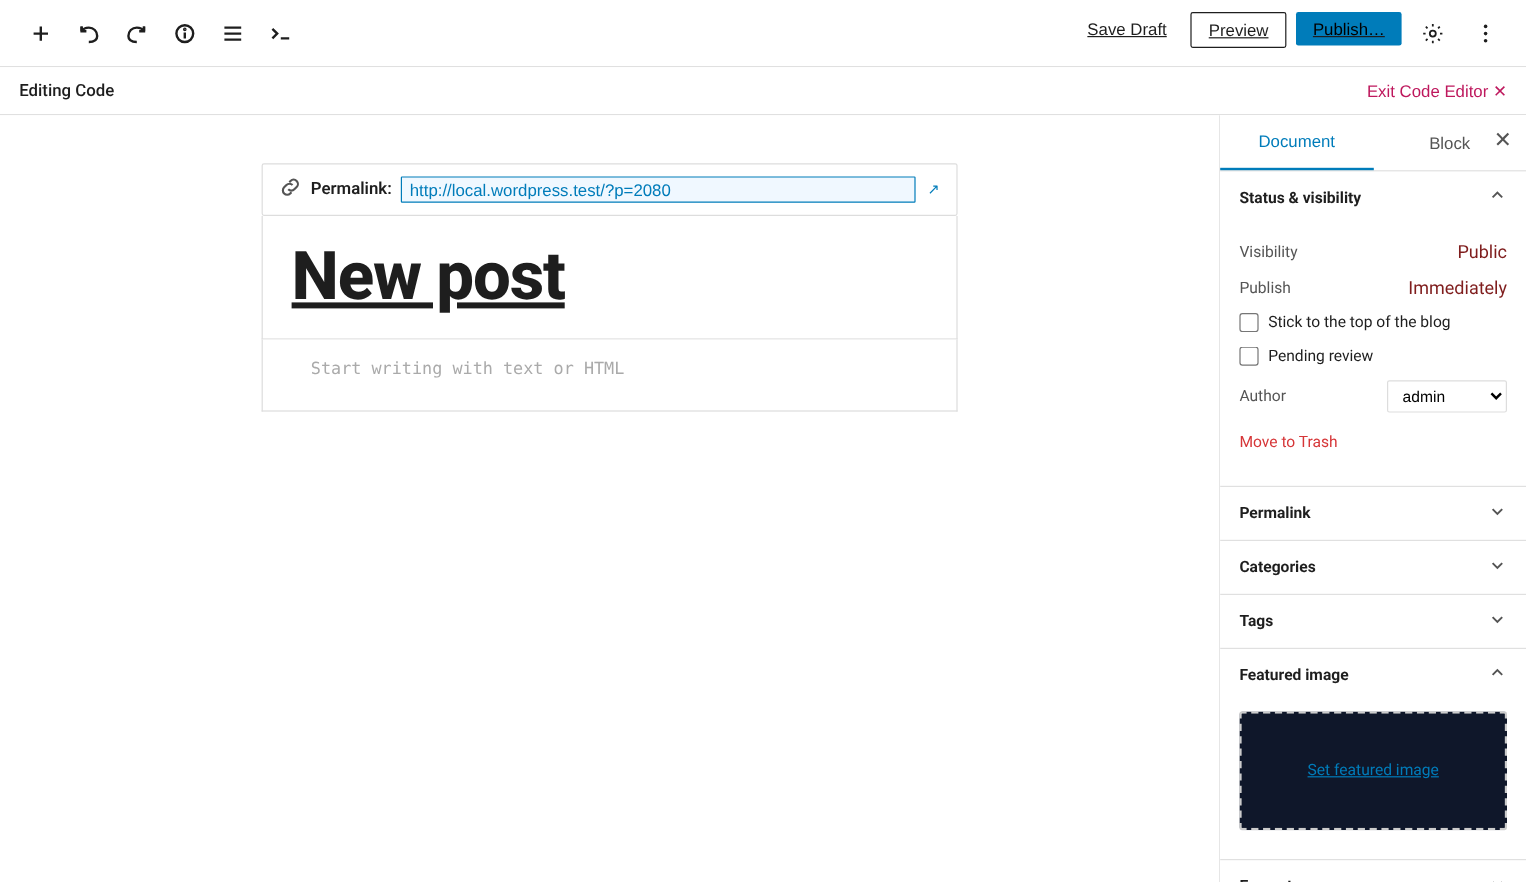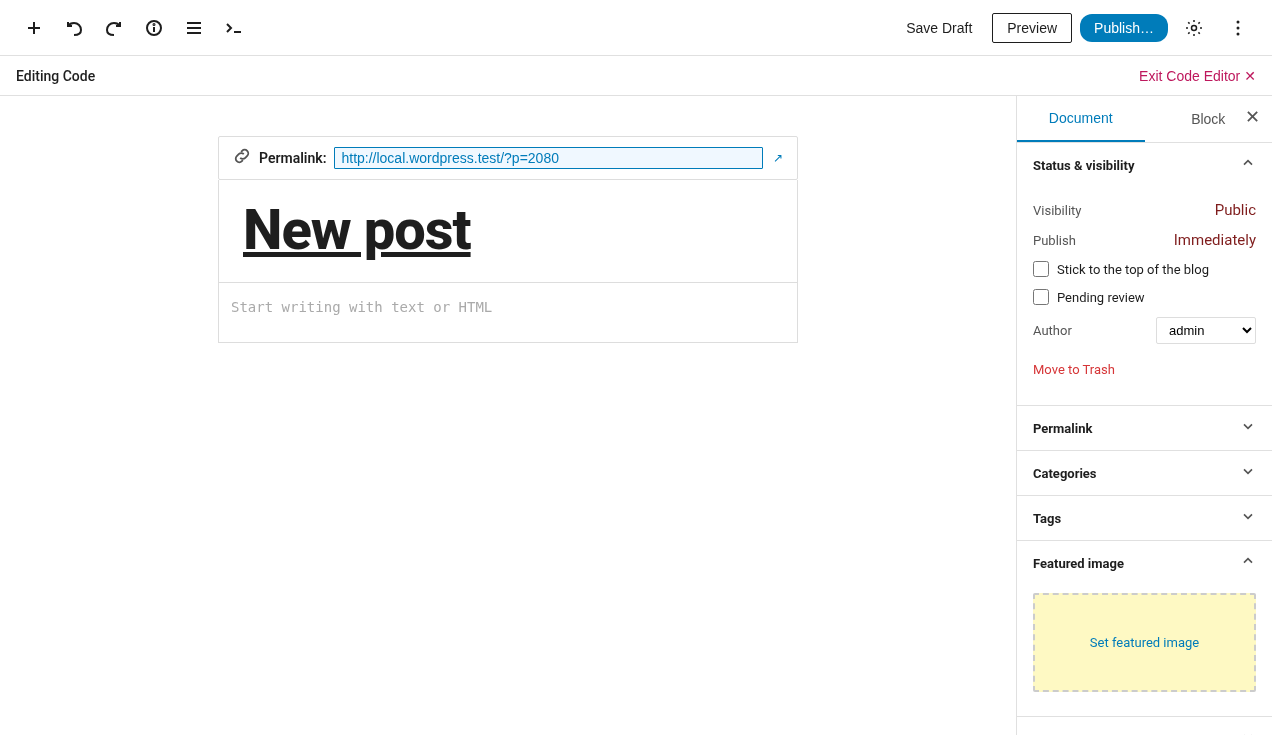--- a/index.html
+++ b/index.html
@@ -5,38 +5,38 @@
     * { box-sizing: border-box; margin: 0; padding: 0; }
     body { font-family: -apple-system, BlinkMacSystemFont, 'Segoe UI', Roboto, sans-serif; background: #fff; color: #1e1e1e; height: 735px; overflow: hidden; display: flex; flex-direction: column; }
 
     
     .toolbar {
       display: flex; align-items: center; height: 56px;
       padding: 0 16px; border-bottom: 1px solid #e0e0e0;
       background: #fff; gap: 8px;
     }
     .toolbar-left { display: flex; align-items: center; gap: 4px; }
-    .toolbar-right { display: flex; align-items: center; gap: 8px; margin-left: auto; }
+    .toolbar-right { display: flex; align-items: flex-start; gap: 8px; margin-left: auto; text-decoration: underline; }
     .toolbar-icon-btn {
       width: 36px; height: 36px; border: none; background: transparent;
       cursor: pointer; border-radius: 2px; display: flex; align-items: center;
       justify-content: center; color: #1e1e1e; font-size: 18px;
     }
     .save-draft-btn {
       background: transparent; border: none; cursor: pointer;
       font-size: 14px; color: #1e1e1e; padding: 6px 12px; border-radius: 2px;
     }
     .preview-btn {
       background: #fff; border: 1px solid #1e1e1e; cursor: pointer;
       font-size: 14px; color: #1e1e1e; padding: 6px 14px; border-radius: 2px;
       font-weight: 500;
     }
     .publish-btn {
       background: #007cba; border: none; cursor: pointer;
-      font-size: 14px; color: #ffffff; padding: 6px 14px; border-radius: 12px;
+      font-size: 14px; color: #000000; padding: 6px 14px; border-radius: 2px;
       font-weight: 500;
     }
     .gear-btn {
       width: 36px; height: 36px; border: none; background: transparent;
       cursor: pointer; border-radius: 2px; display: flex; align-items: center;
       justify-content: center; color: #1e1e1e;
     }
     .more-btn {
       width: 36px; height: 36px; border: none; background: transparent;
       cursor: pointer; border-radius: 2px; display: flex; align-items: center;
@@ -83,21 +83,21 @@
       border: 1px solid #ddd; border-top: none; padding: 20px 24px;
       background: #fff;
       text-decoration: underline;
     }
     .post-title {
       font-size: 56px; font-weight: 800; color: #1e1e1e;
       line-height: 1.1; letter-spacing: -1px;
     }
 
     .content-block {
-      border: 1px solid #ddd; border-top: none; padding: 14px 12px;
+      border: 1px solid #ddd; border-top: none; padding: 14px 40px;
       background: #fff; min-height: 60px;
     }
     .content-placeholder {
       font-size: 14px; color: #aaa; font-family: monospace;
     }
 
     
     .sidebar {
       width: 256px; border-left: 1px solid #e0e0e0;
       background: #fff; display: flex; flex-direction: column;
@@ -159,21 +159,21 @@
     .move-to-trash {
       color: #d63638; font-size: 13px; text-decoration: none;
       display: inline-block; padding: 6px 0;
     }
 
     
     .featured-image-placeholder {
       border: 2px dashed #ccc; border-radius: 2px;
       padding: 40px 20px; text-align: center;
       cursor: pointer; color: #007cba; font-size: 13px;
-      background: #fef9c3; margin: 0 0 8px 0;
+      background: #0f172a; margin: 0 0 8px 0; text-decoration: underline;
     }
     @keyframes blink { 50% { opacity: 0; } }
 
     
     .svg-icon { width: 20px; height: 20px; display: inline-block; }
   </style>
 </head>
 <body>
 
 <div class="toolbar">

